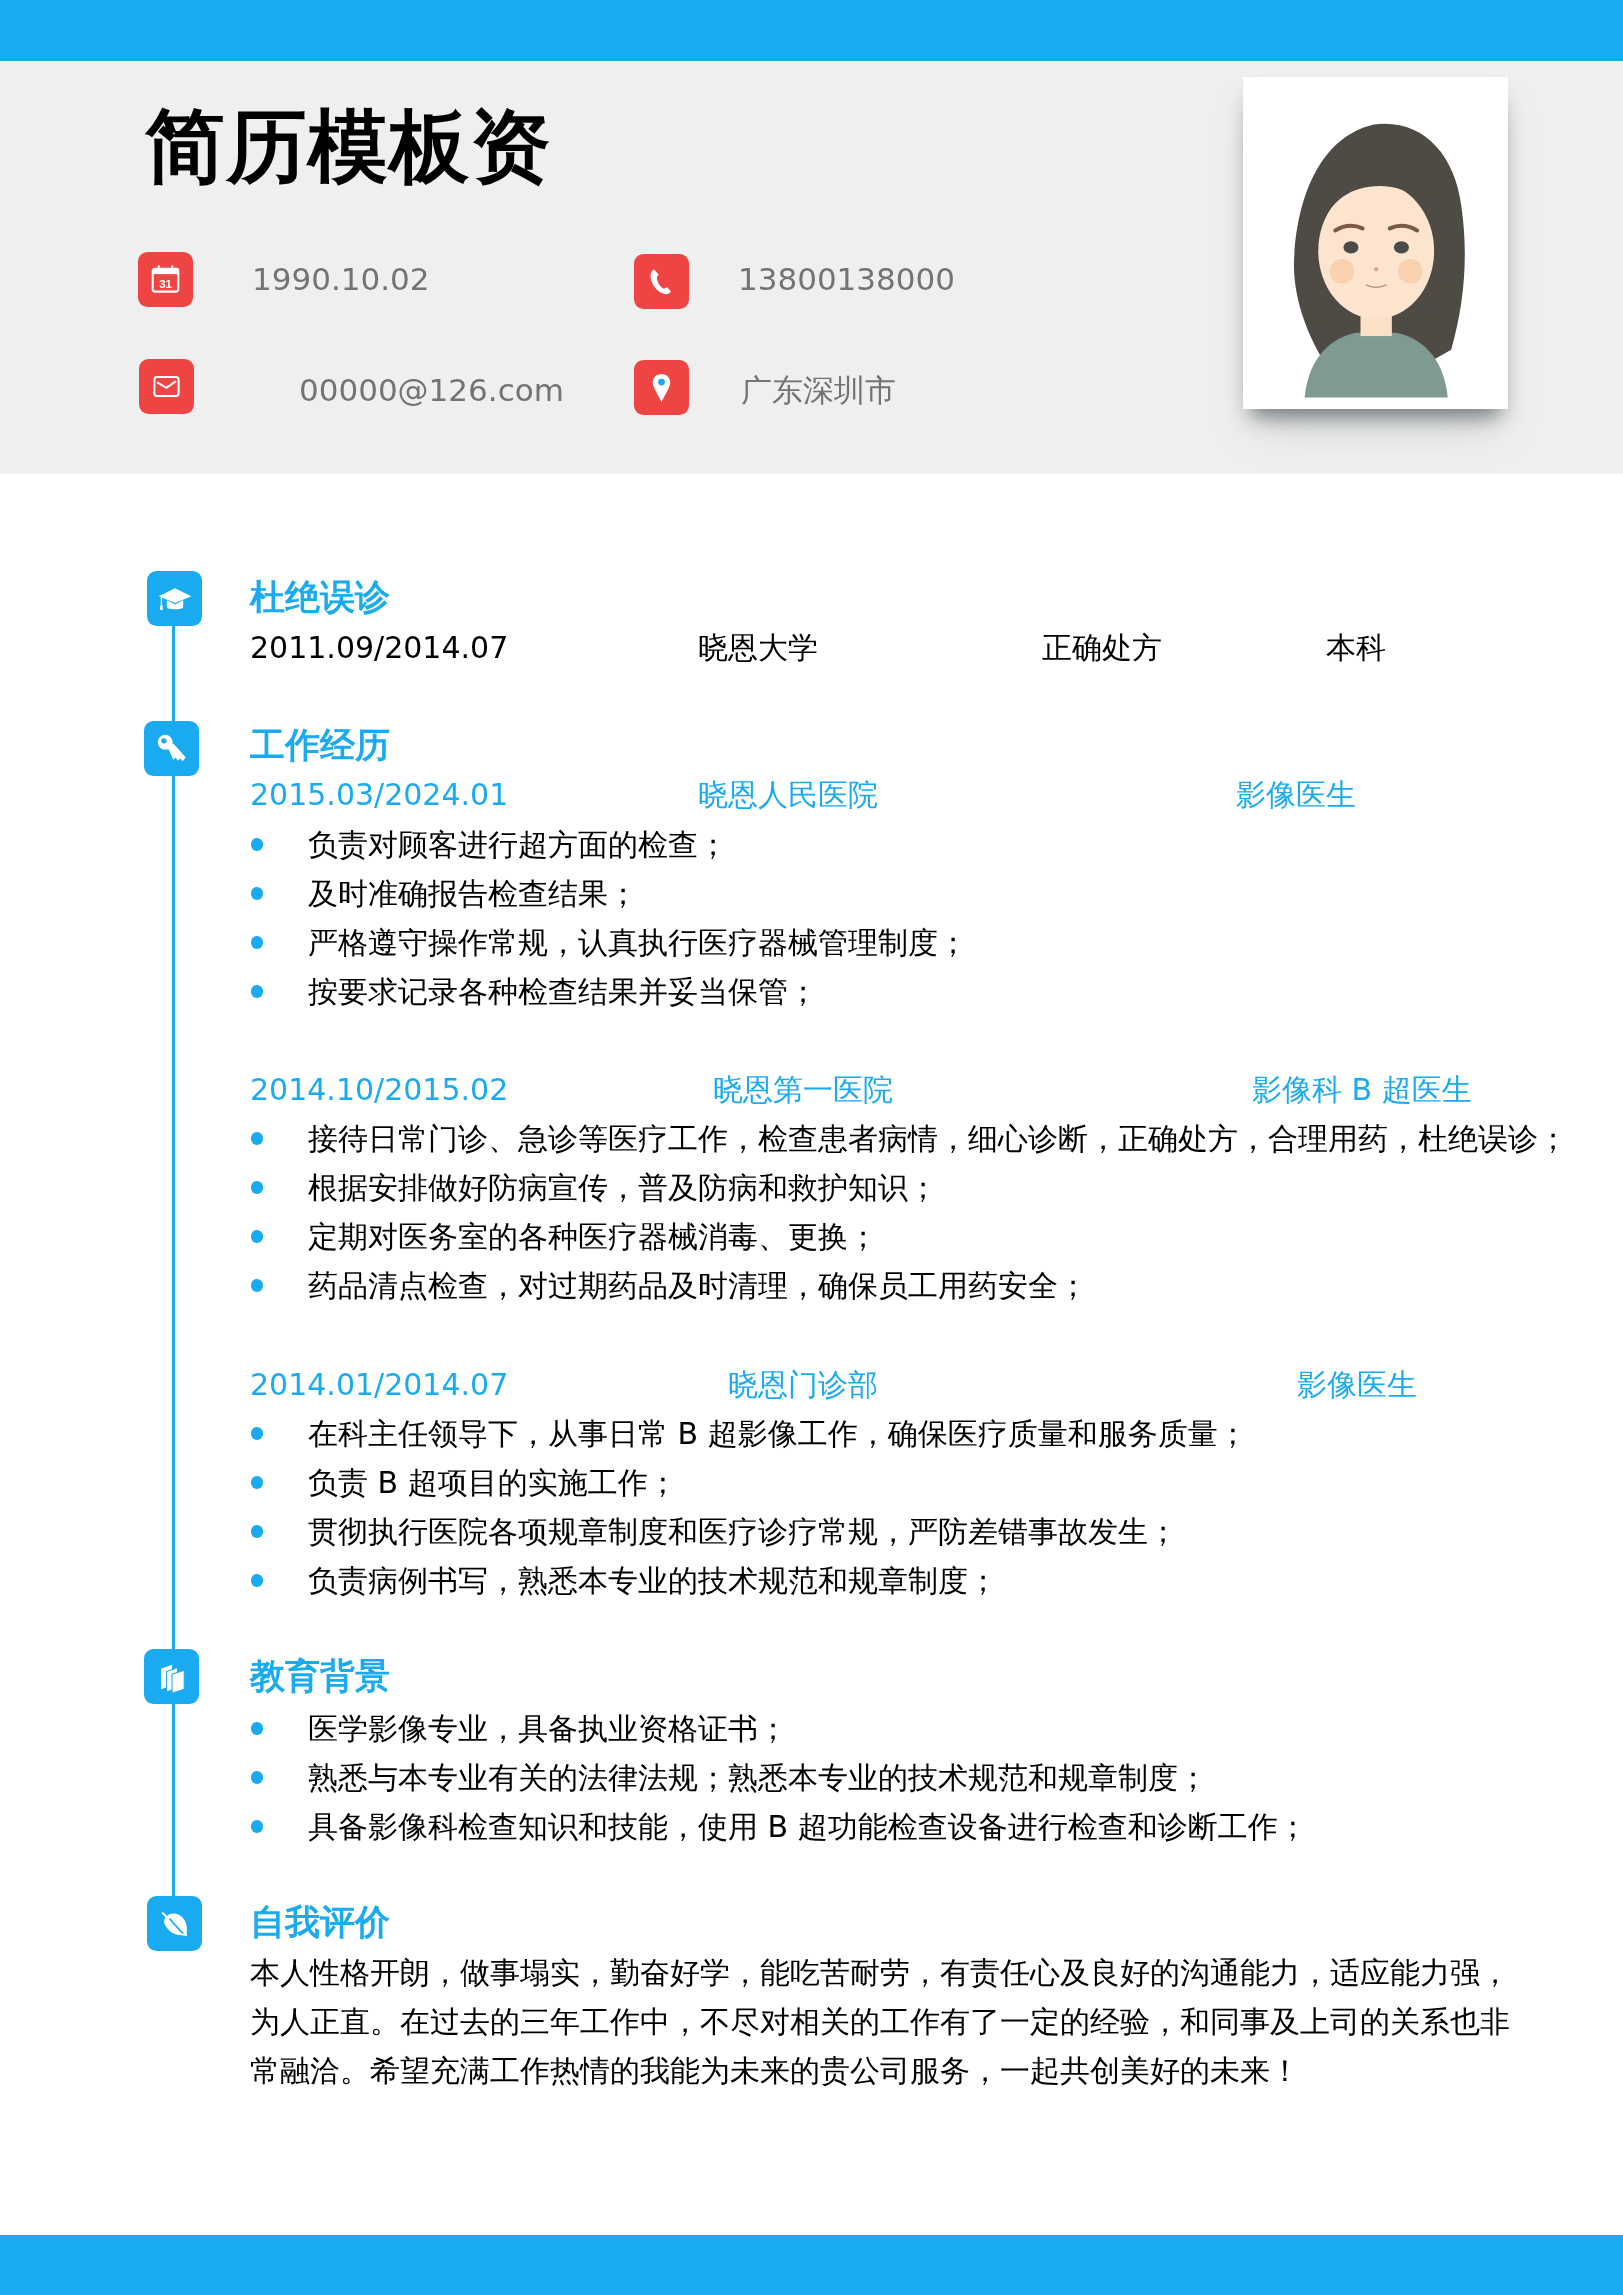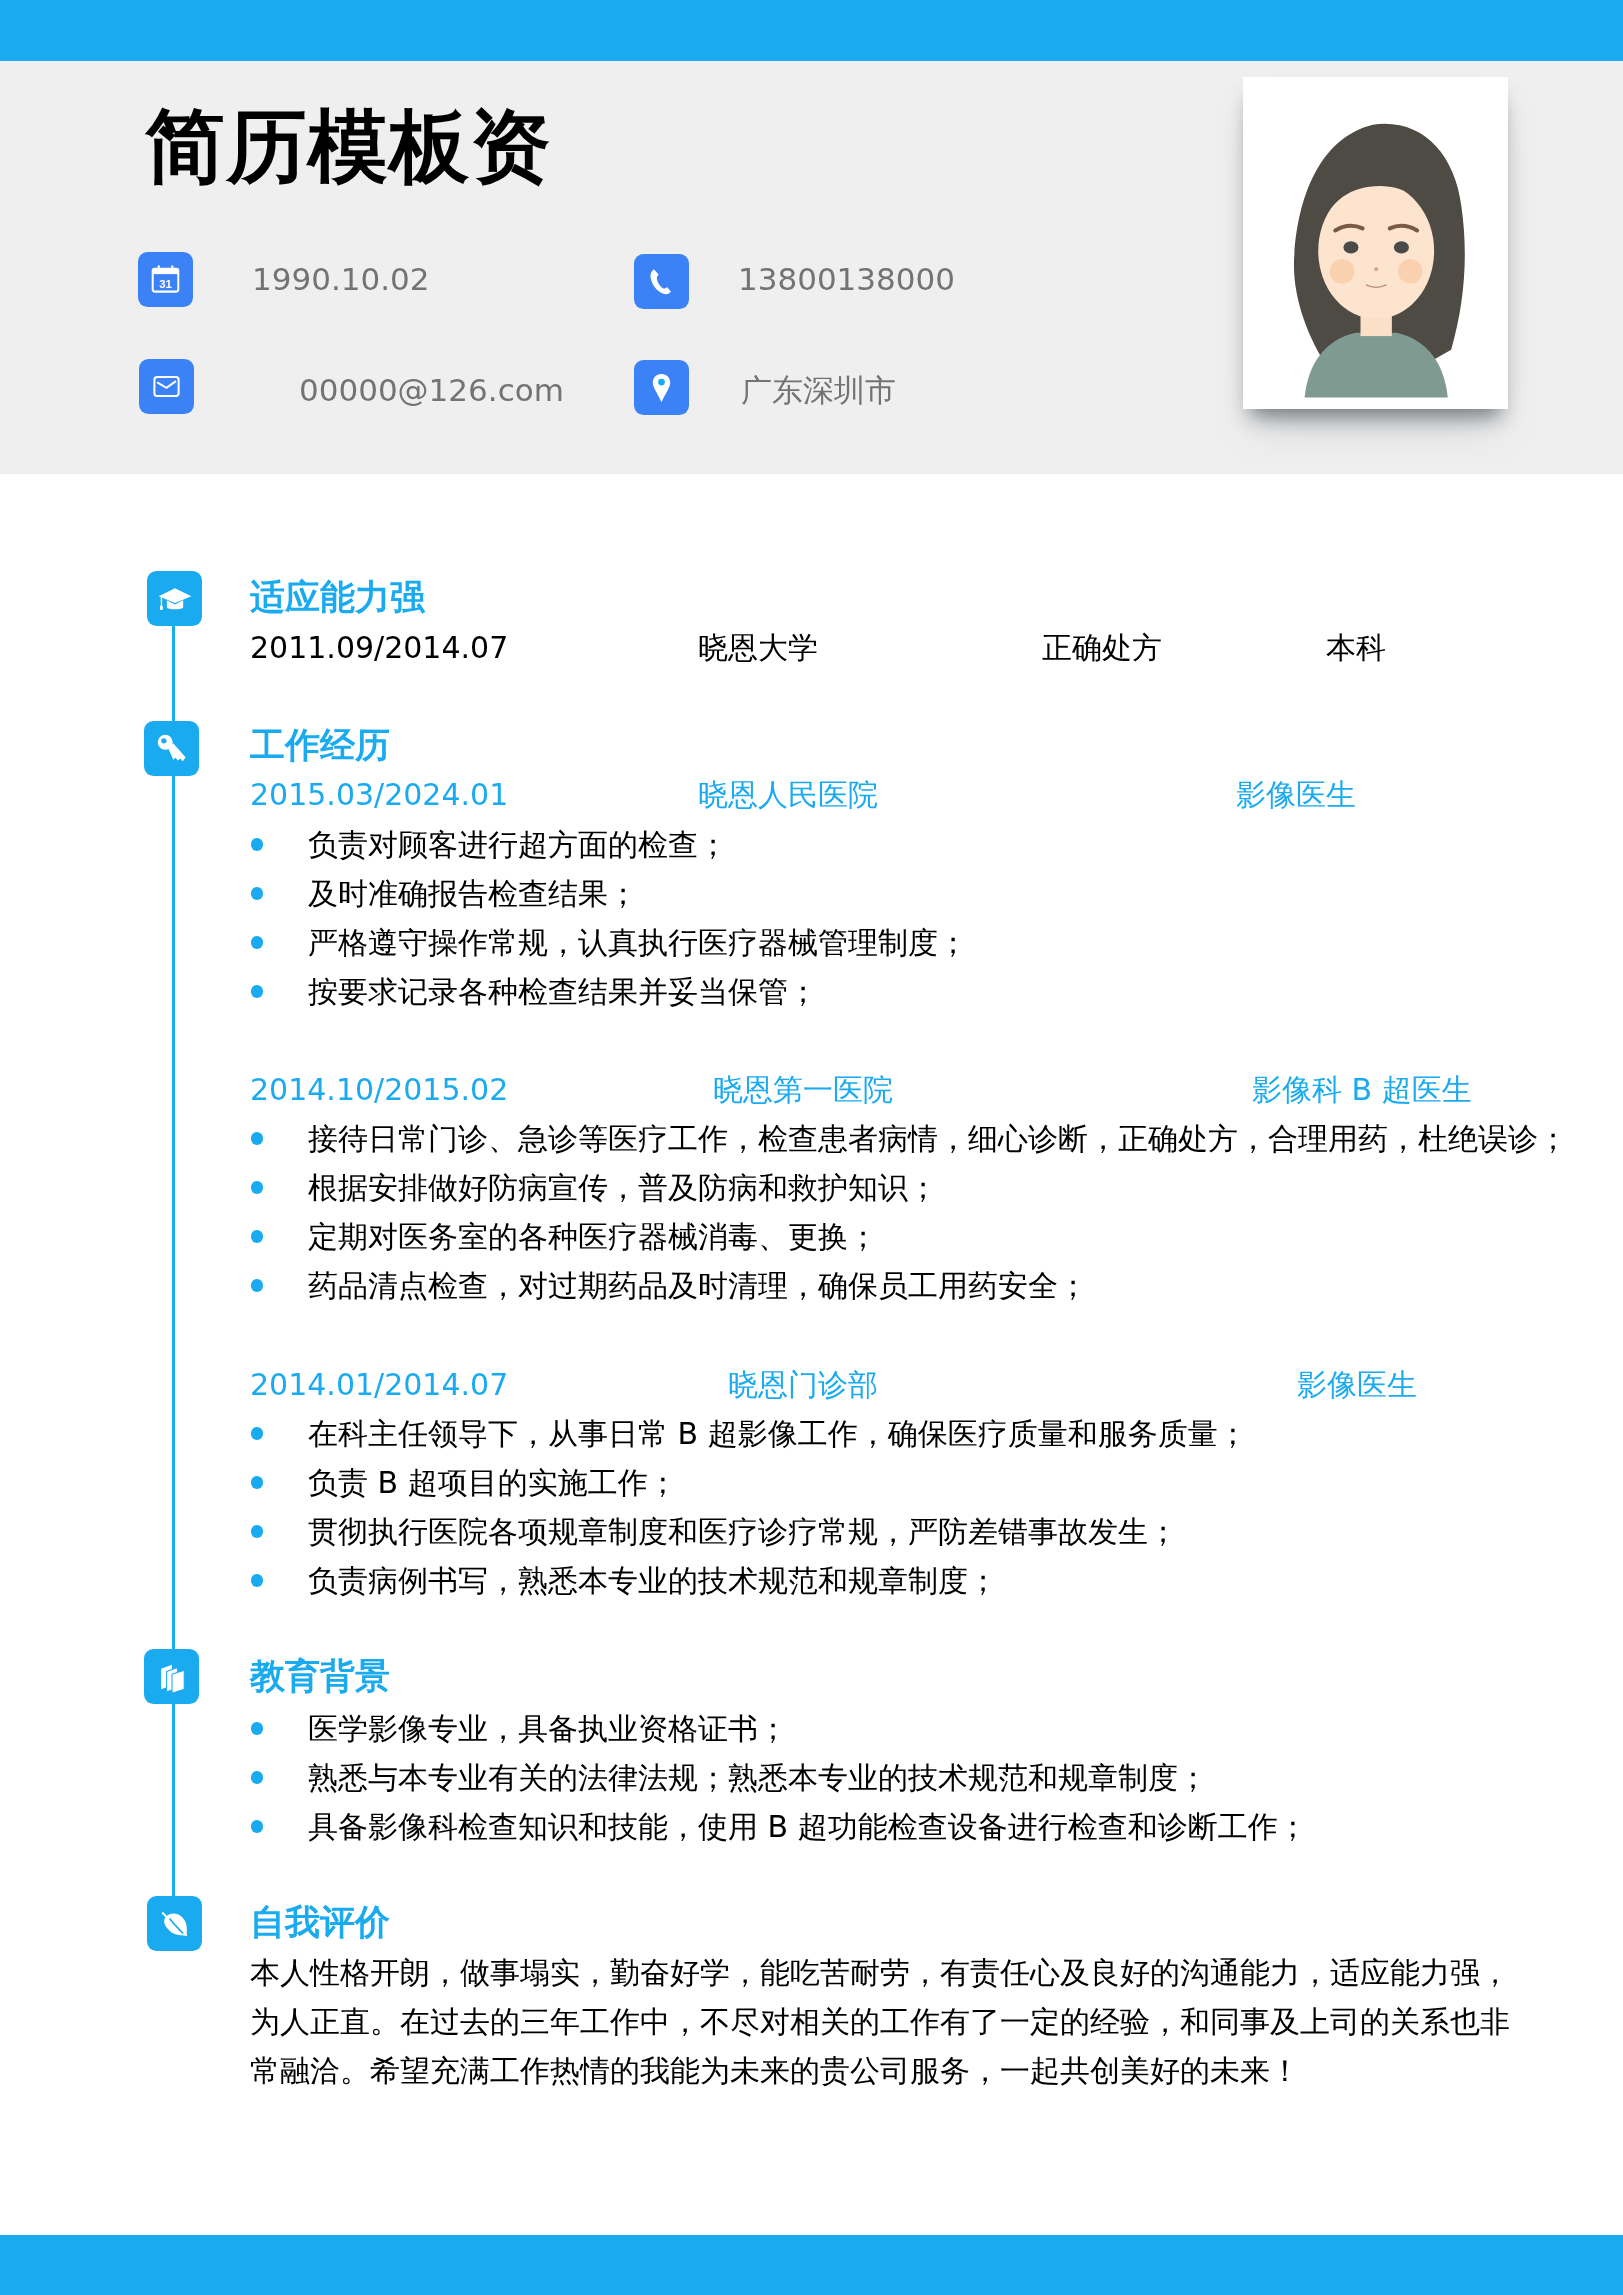--- a/index.html
+++ b/index.html
@@ -9,21 +9,21 @@
     font-family:"DejaVu Sans","Liberation Sans",sans-serif;
     color:#111;
   }
   .abs { position:absolute; }
   .topbar { left:0; top:0; width:1623px; height:61px; background:#1aaaf0; }
   .header { left:0; top:61px; width:1623px; height:413px; background:#efefef; }
   .bottombar { left:0; top:2235px; width:1623px; height:61px; background:#1aaaf0; }
 
   .title { left:145px; top:99px; font-size:80px; font-weight:bold; letter-spacing:1.4px; line-height:95px; color:#000; }
 
-  .info-icon { width:55px; height:55px; background:#3b82f6; border-radius:9.5px; display:flex; align-items:center; justify-content:center; }
+  .info-icon { width:55px; height:55px; background:#ef4444; border-radius:9.5px; display:flex; align-items:center; justify-content:center; }
   .info-icon svg { width:35px; height:35px; }
   .info-text { font-size:31px; line-height:41px; color:#737373; }
 
   .photo { left:1243px; top:77px; width:265px; height:332px; background:#fff;
     box-shadow: 0 15px 19px -6.8px rgba(40,50,50,0.55), 0 27px 41px -13.6px rgba(120,130,140,0.35); }
   .photo svg { width:100%; height:100%; display:block; }
 
   .timeline { left:172px; top:625px; width:2.7px; height:1272px; background:#1aaaf0; }
 
   .sec-icon { width:55px; height:55px; background:#1aaaf0; border-radius:9.5px; display:flex; align-items:center; justify-content:center; }
@@ -114,21 +114,21 @@
 <div class="abs timeline"></div>
 
 <div class="abs sec-icon" style="left:147px;top:571px;">
   <svg viewBox="0 0 56 56">
     <polygon points="28,12 52,24 28,34 4,24" fill="#fff"></polygon>
     <path d="M16 30 L16 40 C16 44 40 44 40 40 L40 30 L28 36 Z" fill="#fff"></path>
     <line x1="8" y1="25" x2="8" y2="40" stroke="#fff" stroke-width="2"></line>
     <rect x="6" y="38" width="4" height="6" fill="#fff"></rect>
   </svg>
 </div>
-<div class="abs sec-title" style="left:250px;top:573px;">适应能力强</div>
+<div class="abs sec-title" style="left:250px;top:573px;">杜绝误诊</div>
 <div class="abs row-text" style="left:250px;top:627px;">2011.09/2014.07</div>
 <div class="abs row-text" style="left:698px;top:627px;">晓恩大学</div>
 <div class="abs row-text" style="left:1042px;top:627px;">正确处方</div>
 <div class="abs row-text" style="left:1326px;top:627px;">本科</div>
 
 <div class="abs sec-icon" style="left:144px;top:721px;">
   <svg viewBox="0 0 56 56">
     <circle cx="18" cy="18" r="11" fill="#fff"></circle>
     <circle cx="16" cy="16" r="4" fill="#1aaaf0"></circle>
     <polygon points="22,26 30,20 48,40 44,46 40,42 37,45 33,41 30,44" fill="#fff"></polygon>

